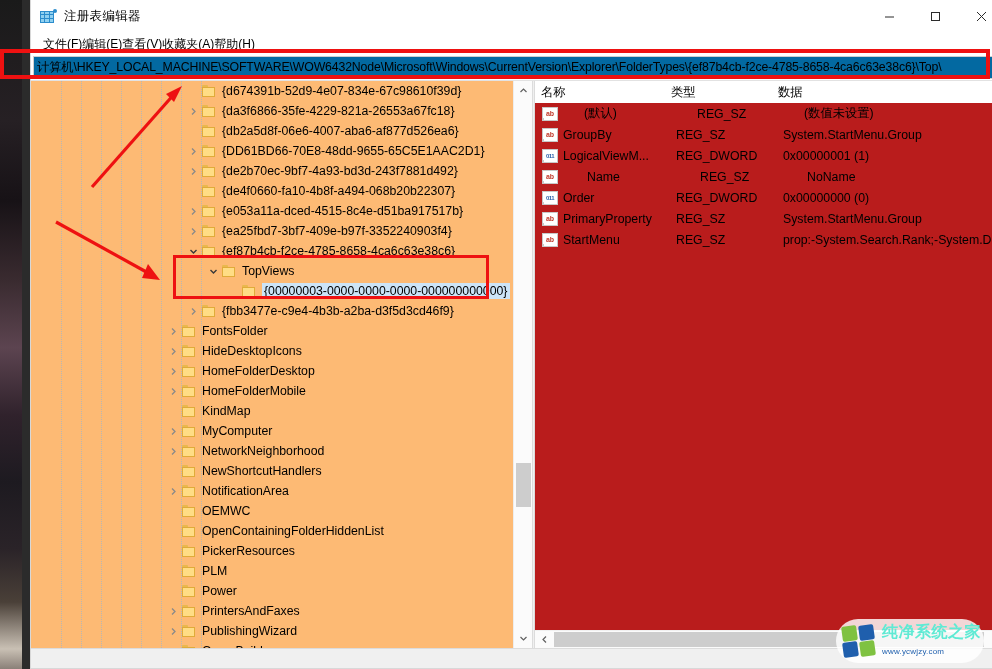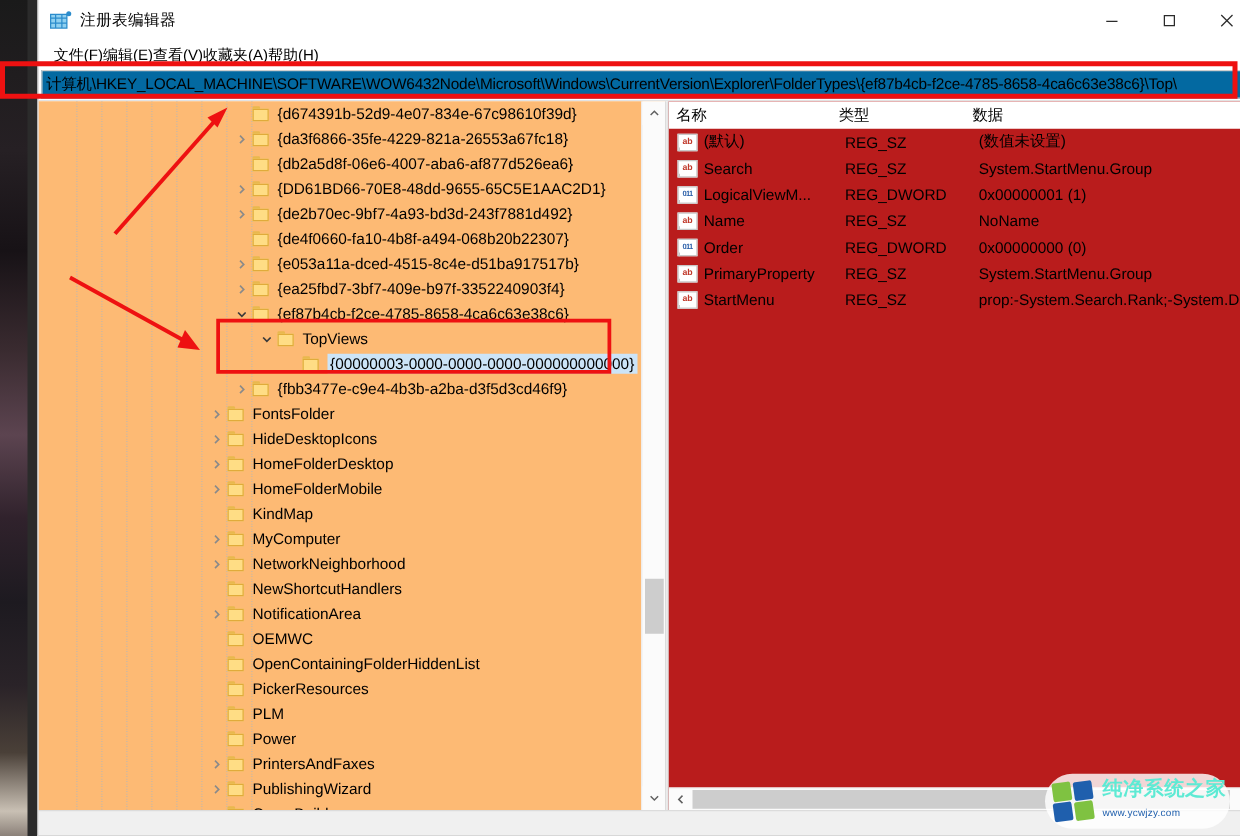--- a/index.html
+++ b/index.html
@@ -673,39 +673,39 @@
 
     <div id="values-pane">
       <div id="values-header">
         <span class="vh-cell c-name">名称</span>
         <span class="vh-cell c-type">类型</span>
         <span class="vh-cell c-data">数据</span>
       </div>
       <div id="values-rows">
           <div class="val-row">
             <span class="val-icon sz">ab</span>
-            <span class="c-name" style="width: 113px;">(默认)</span>
+            <span class="c-name" style="width: 113px; margin-left: 21px;">(默认)</span>
             <span class="c-type">REG_SZ</span>
             <span class="c-data">(数值未设置)</span>
           </div>
           <div class="val-row">
             <span class="val-icon sz">ab</span>
-            <span class="c-name" style="width: 113px;">Search</span>
+            <span class="c-name" style="width: 113px;">GroupBy</span>
             <span class="c-type">REG_SZ</span>
             <span class="c-data">System.StartMenu.Group</span>
           </div>
           <div class="val-row">
             <span class="val-icon dword">011</span>
             <span class="c-name" style="width: 113px;">LogicalViewM...</span>
             <span class="c-type">REG_DWORD</span>
             <span class="c-data">0x00000001 (1)</span>
           </div>
           <div class="val-row">
             <span class="val-icon sz">ab</span>
-            <span class="c-name" style="width: 113px;">Name</span>
+            <span class="c-name" style="width: 113px; margin-left: 24px;">Name</span>
             <span class="c-type">REG_SZ</span>
             <span class="c-data">NoName</span>
           </div>
           <div class="val-row">
             <span class="val-icon dword">011</span>
             <span class="c-name" style="width: 113px;">Order</span>
             <span class="c-type">REG_DWORD</span>
             <span class="c-data">0x00000000 (0)</span>
           </div>
           <div class="val-row">

